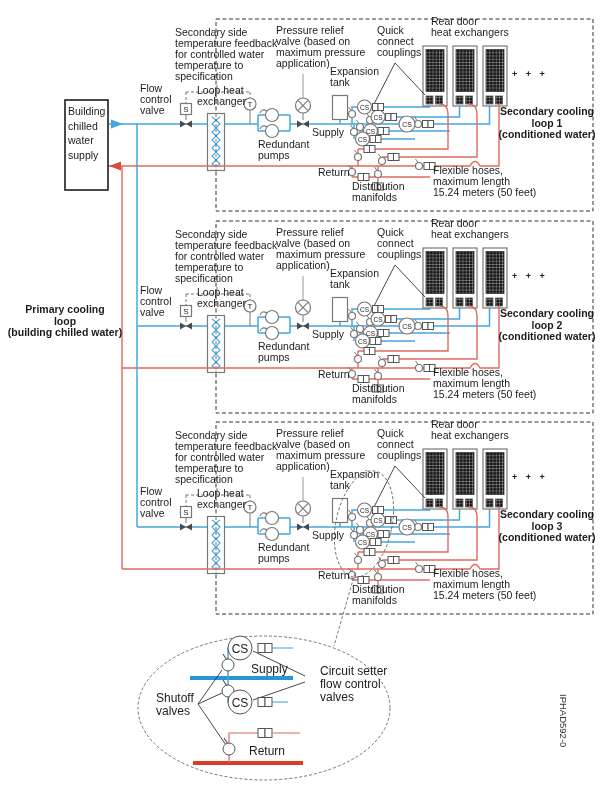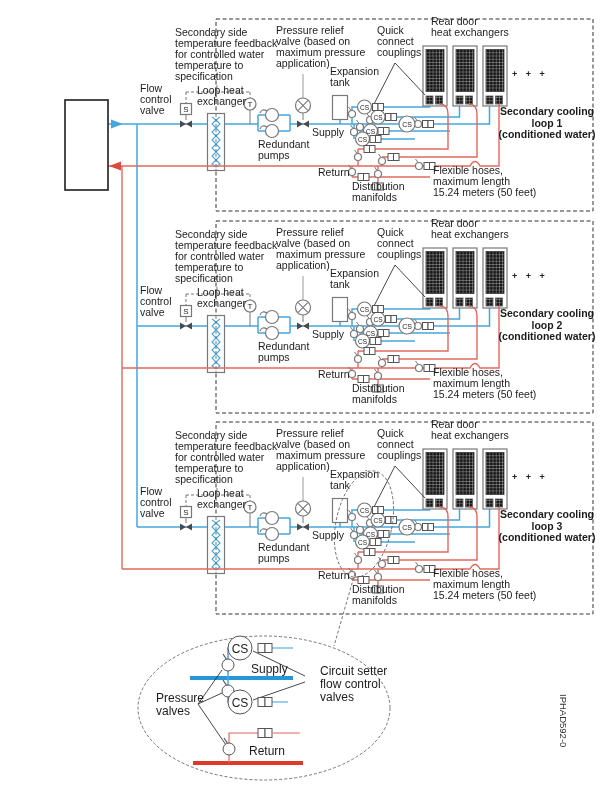--- a/index.html
+++ b/index.html
@@ -337,24 +337,31 @@
 manifolds</div>
   <div class="lbl" style="left:433px;top:165px">Flexible hoses,
 maximum length
 15.24 meters (50 feet)</div>
   <div class="lbl bold center" style="left:498px;top:106px;width:98px">Secondary cooling
 loop 3
 (conditioned water)</div>
   <div class="lbl dots" style="left:512px;top:69px">+ + +</div>
 </div>
 
+<div class="lbl" style="left:68px;top:104px;line-height:14.5px">Building
+chilled
+water
+supply</div>
+<div class="lbl bold center" style="left:5px;top:304px;width:120px">Primary cooling
+loop
+(building chilled water)</div>
 
 <div class="lbl big" style="left:251px;top:663px">Supply</div>
 <div class="lbl big" style="left:249px;top:745px">Return</div>
-<div class="lbl big" style="left:156px;top:692px">Pressure
+<div class="lbl big" style="left:156px;top:692px">Shutoff
 valves</div>
 <div class="lbl big" style="left:320px;top:665px">Circuit setter
 flow control
 valves</div>
 
 <div class="idtag">IPHAD592-0</div>
 
 </div>
 
 </body></html>

